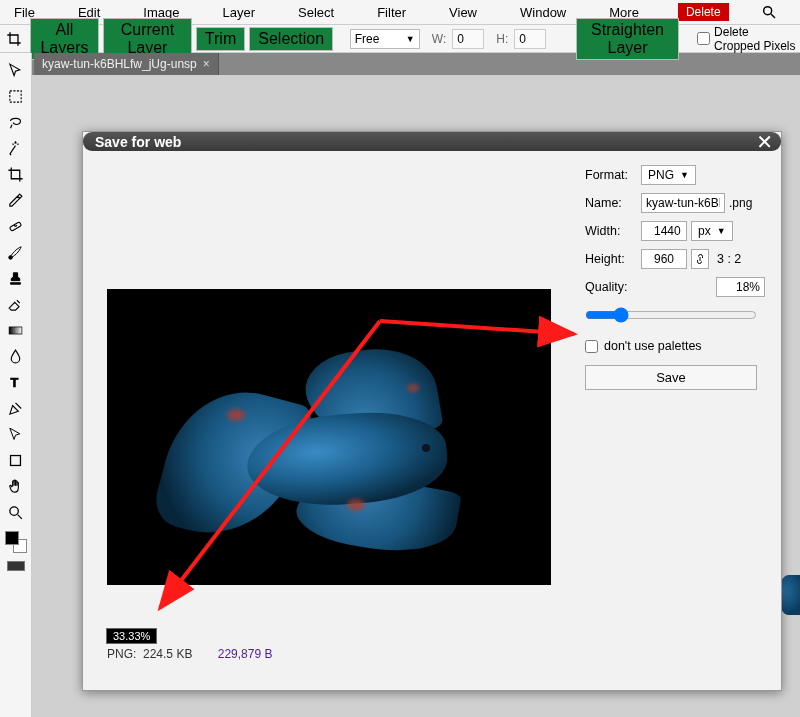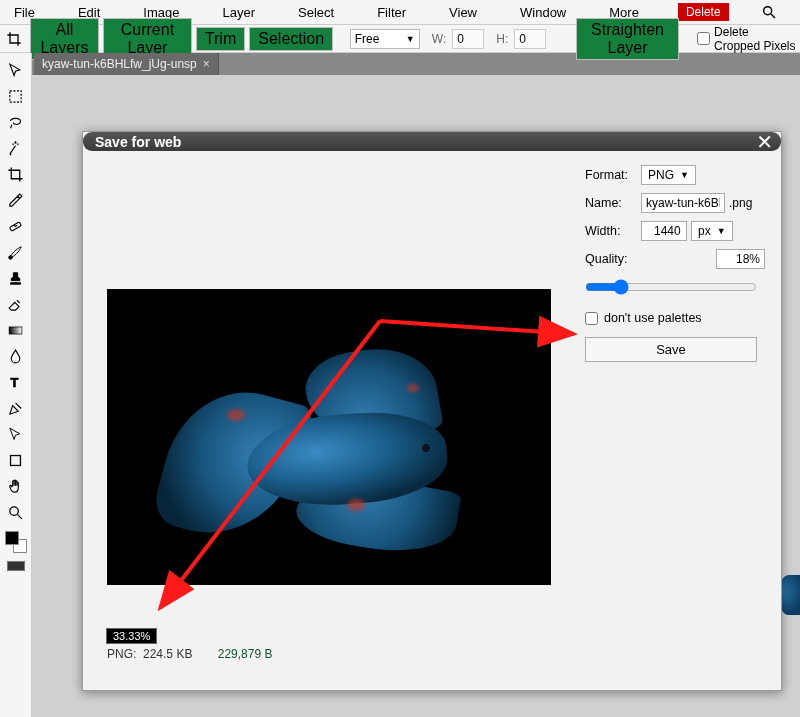--- a/index.html
+++ b/index.html
@@ -49,21 +49,21 @@
   .fish-body{position:absolute;left:140px;top:125px;width:200px;height:90px;background:radial-gradient(ellipse at 35% 40%, #3a8bc4 0%, #1a5d8a 40%, #08293f 75%);border-radius:55% 50% 50% 55% / 60% 50% 50% 55%;transform:rotate(-4deg);}
   .fish-tail{position:absolute;left:60px;top:100px;width:130px;height:150px;background:radial-gradient(circle at 70% 40%, #3a8bc4 0%, #1a5d8a 45%, #08293f 80%);border-radius:60% 10% 70% 20%;transform:rotate(15deg);opacity:.92;}
   .fish-fin-top{position:absolute;left:200px;top:60px;width:130px;height:90px;background:radial-gradient(circle at 40% 80%, #3a8bc4 0%, #1a5d8a 50%, #08293f 85%);border-radius:40% 60% 10% 70%;transform:rotate(-10deg);opacity:.9;}
   .fish-fin-bot{position:absolute;left:190px;top:190px;width:160px;height:70px;background:radial-gradient(circle at 40% 20%, #3a8bc4 0%, #1a5d8a 50%, #08293f 85%);border-radius:70% 10% 60% 40%;transform:rotate(10deg);opacity:.9;}
   .fish-eye{position:absolute;left:315px;top:155px;width:8px;height:8px;background:#0b1620;border-radius:50%;}
   .red-accent{position:absolute;width:18px;height:12px;background:#c03826;border-radius:50%;filter:blur(2px);opacity:.7;}
 
   .info-row { margin-top: auto; padding: 6px 0 10px 0; font-size: 12px; }
   .zoom-badge { display:inline-block; background:#000; color:#fff; padding:1px 6px; font-size:11px; outline:1px solid #666; }
   .info-text { margin-top: 4px; color:#333; }
-  .info-text .bytes { color:#14532d; margin-left:22px;}
+  .info-text .bytes { color:#4c1d95; margin-left:22px;}
 
   .side-pane { width: 200px; padding: 14px 16px 14px 4px; font-size: 12.5px; }
   .field-row { display: flex; align-items: center; margin-bottom: 8px; gap: 4px; }
   .field-row .lbl { width: 52px; text-align: left; }
   .sel { border: 1px solid #aaa; background: #fff; padding: 2px 6px; font-size: 12px; display:flex; align-items:center; gap:6px; cursor:pointer; min-width:48px; justify-content:space-between;}
   .sel .caret{font-size:9px;}
   .txtin { border: 1px solid #aaa; padding: 2px 4px; font-size: 12px; width: 84px; }
   .txtin.sm { width: 46px; padding-left: 12px; }
   .txtin.q { width: 49px; text-align:right;}
   .ext { font-size:12px; }
@@ -292,20 +292,30 @@
       </div>
       <div class="field-row">
         <span class="lbl">Width:</span>
         <input class="txtin sm" value="1440" style="">
         <div class="sel" style="min-width:38px">
           <span>px</span>
           <span class="caret">▼</span>
         </div>
       </div>
       <div class="field-row">
+        <span class="lbl">Height:</span>
+        <input class="txtin sm" value="960" style="">
+        <div class="link-icon">
+          <svg viewBox="0 0 24 24" width="12" height="14" stroke="#000" fill="none" stroke-width="2">
+              <path d="M9 7a4 4 0 018 0v3M15 17a4 4 0 01-8 0v-3M12 8v8"></path>
+            </svg>
+        </div>
+        <span class="ratio">3 : 2</span>
+      </div>
+      <div class="field-row">
         <span class="lbl">Quality:</span>
         <span style="flex:1"></span>
         <input class="txtin q" value="18%" style="">
       </div>
       <input type="range" min="0" max="100" class="slider" value="18" style="">
       <label class="chk-row">
         <input type="checkbox" style="">
         <span>don't use palettes</span>
       </label>
       <div class="save-btn">Save</div>

